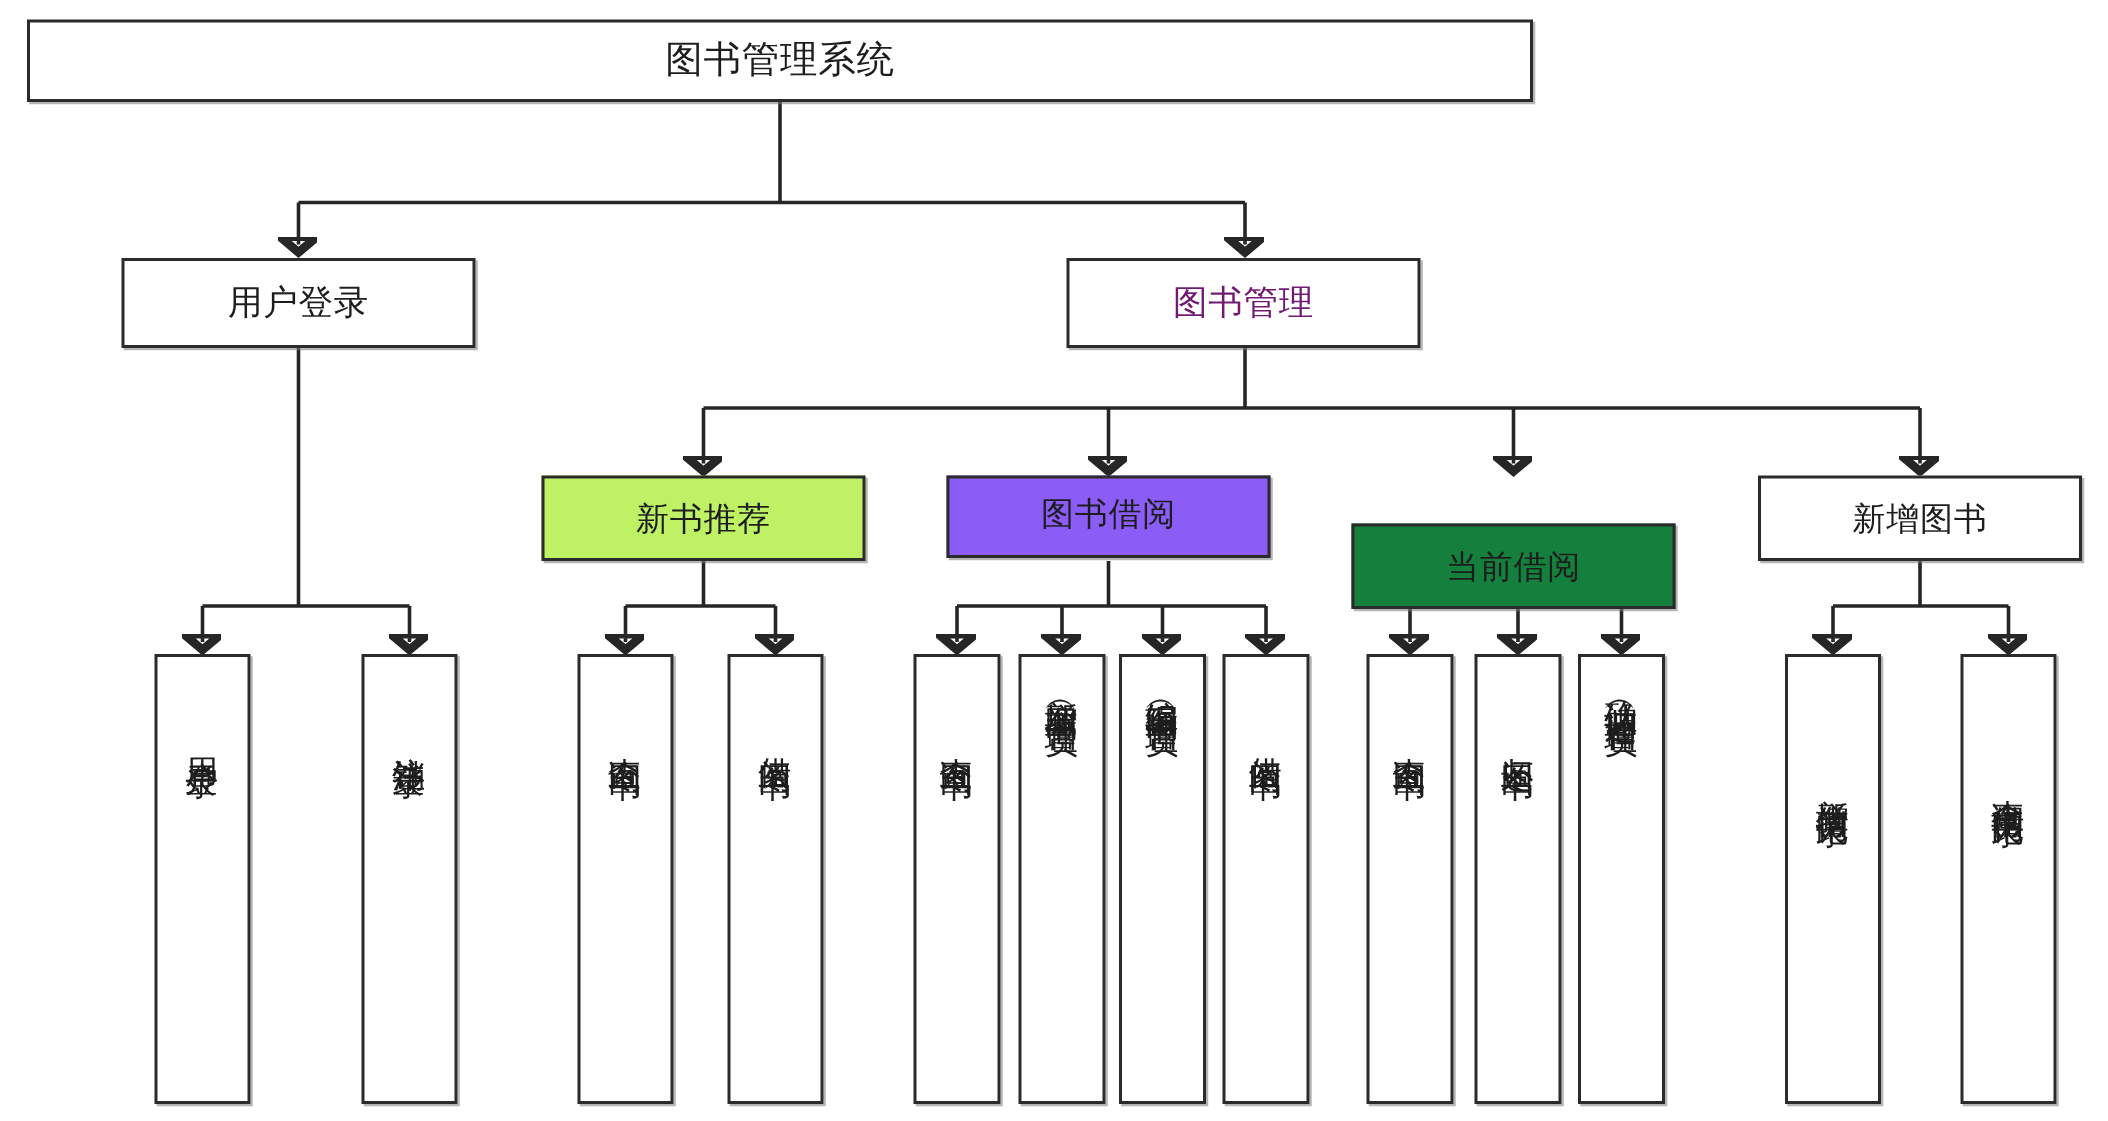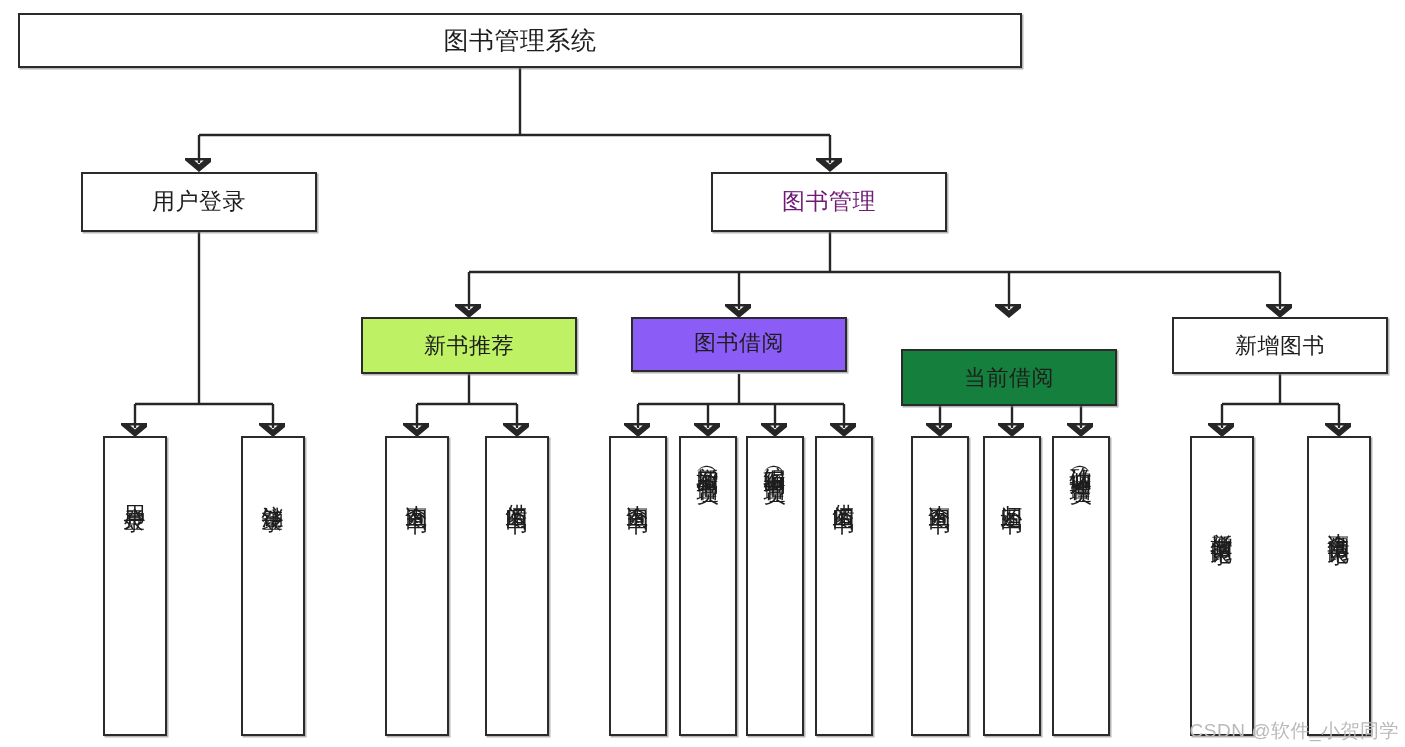--- a/index.html
+++ b/index.html
@@ -199,14 +199,13 @@
   <div class="node leaf long" id="node-leaf-10" style="left: 1052px; top: 436px; width: 58px; height: 300px; border-color: rgb(43, 43, 43); background: rgb(255, 255, 255);">
     <span class="label" style="color: rgb(29, 29, 29);">确认归还（管理员）</span>
   </div>
   <div class="node leaf mid" id="node-leaf-11" style="left: 1190px; top: 436px; width: 64px; height: 300px; border-color: rgb(43, 43, 43); background: rgb(255, 255, 255);">
     <span class="label" style="color: rgb(29, 29, 29);">新增借阅记录</span>
   </div>
   <div class="node leaf mid" id="node-leaf-12" style="left: 1307px; top: 436px; width: 64px; height: 300px; border-color: rgb(43, 43, 43); background: rgb(255, 255, 255);">
     <span class="label" style="color: rgb(29, 29, 29);">查询借阅记录</span>
   </div>
 
-  <div id="watermark" style="color: rgb(185, 185, 185);">CSDN @软件_小贺同学</div>
 </div>
 
 </body></html>

